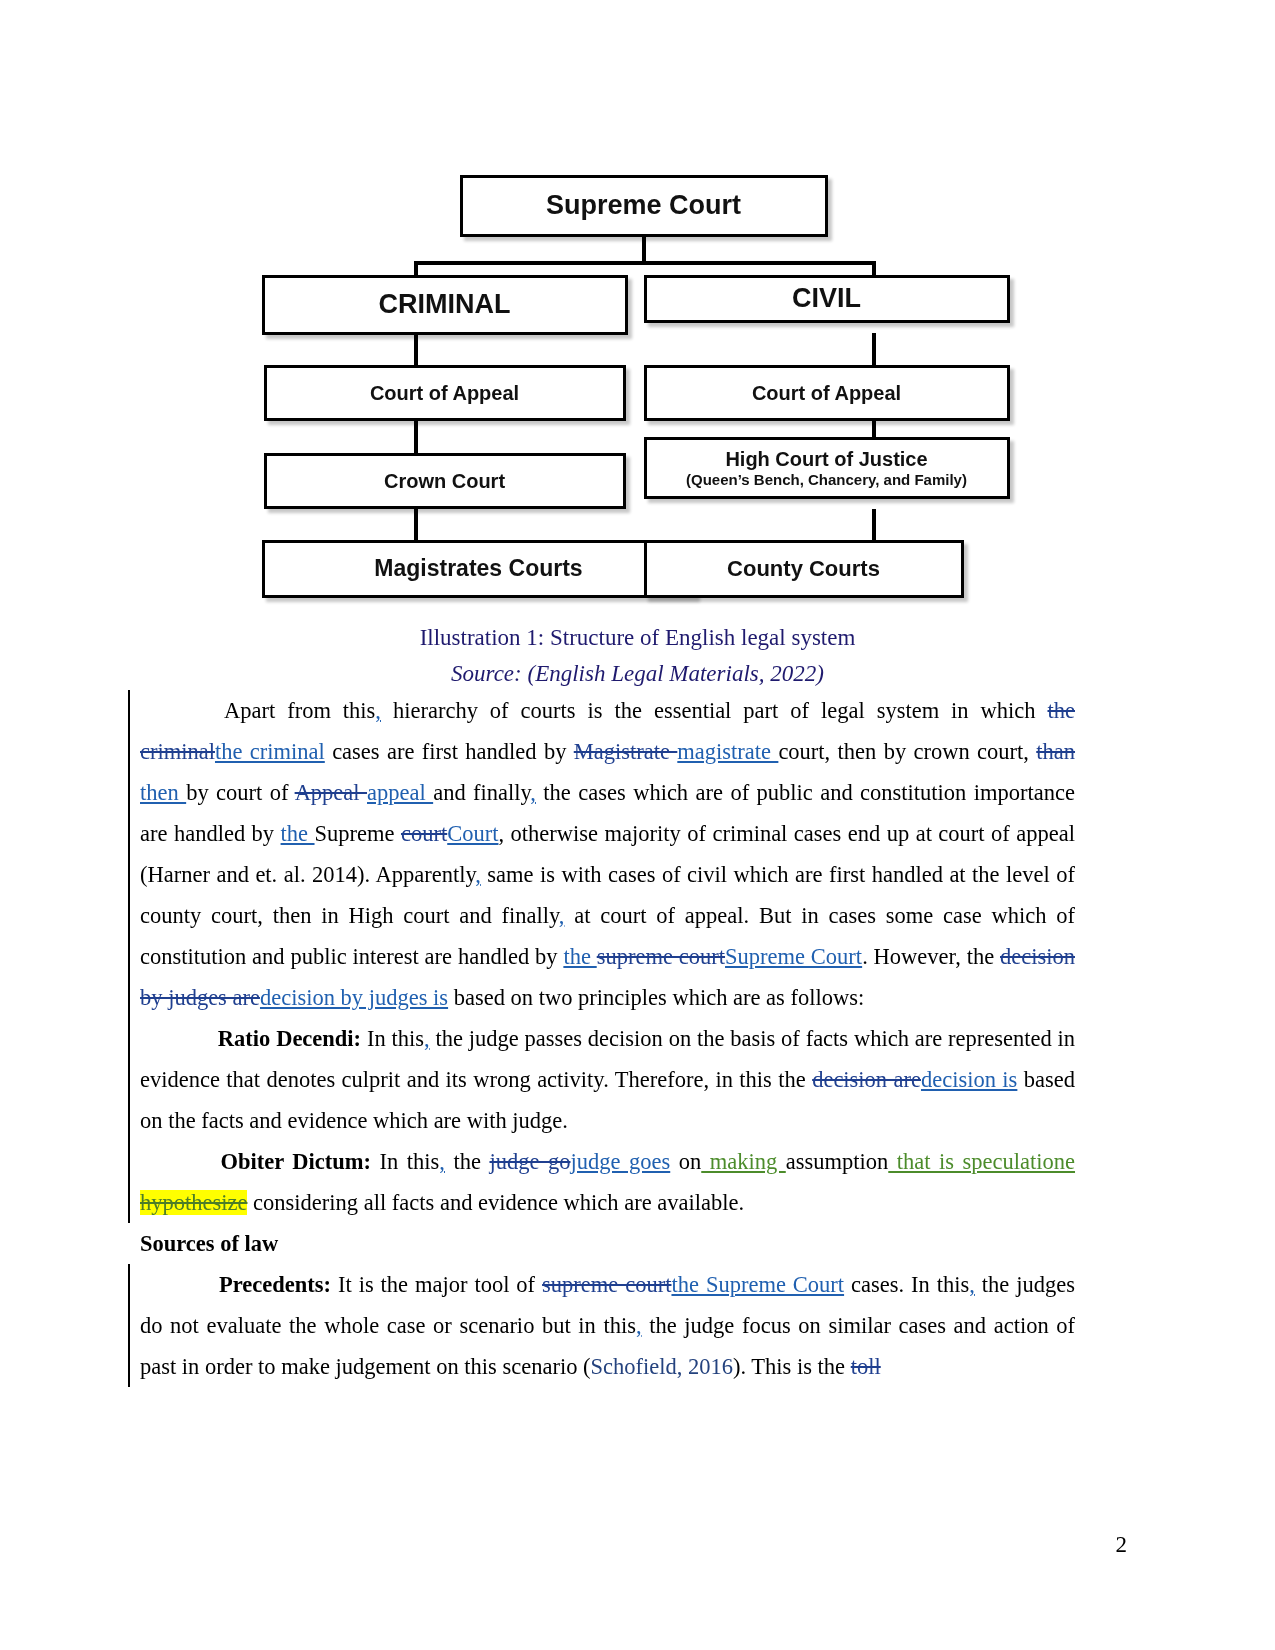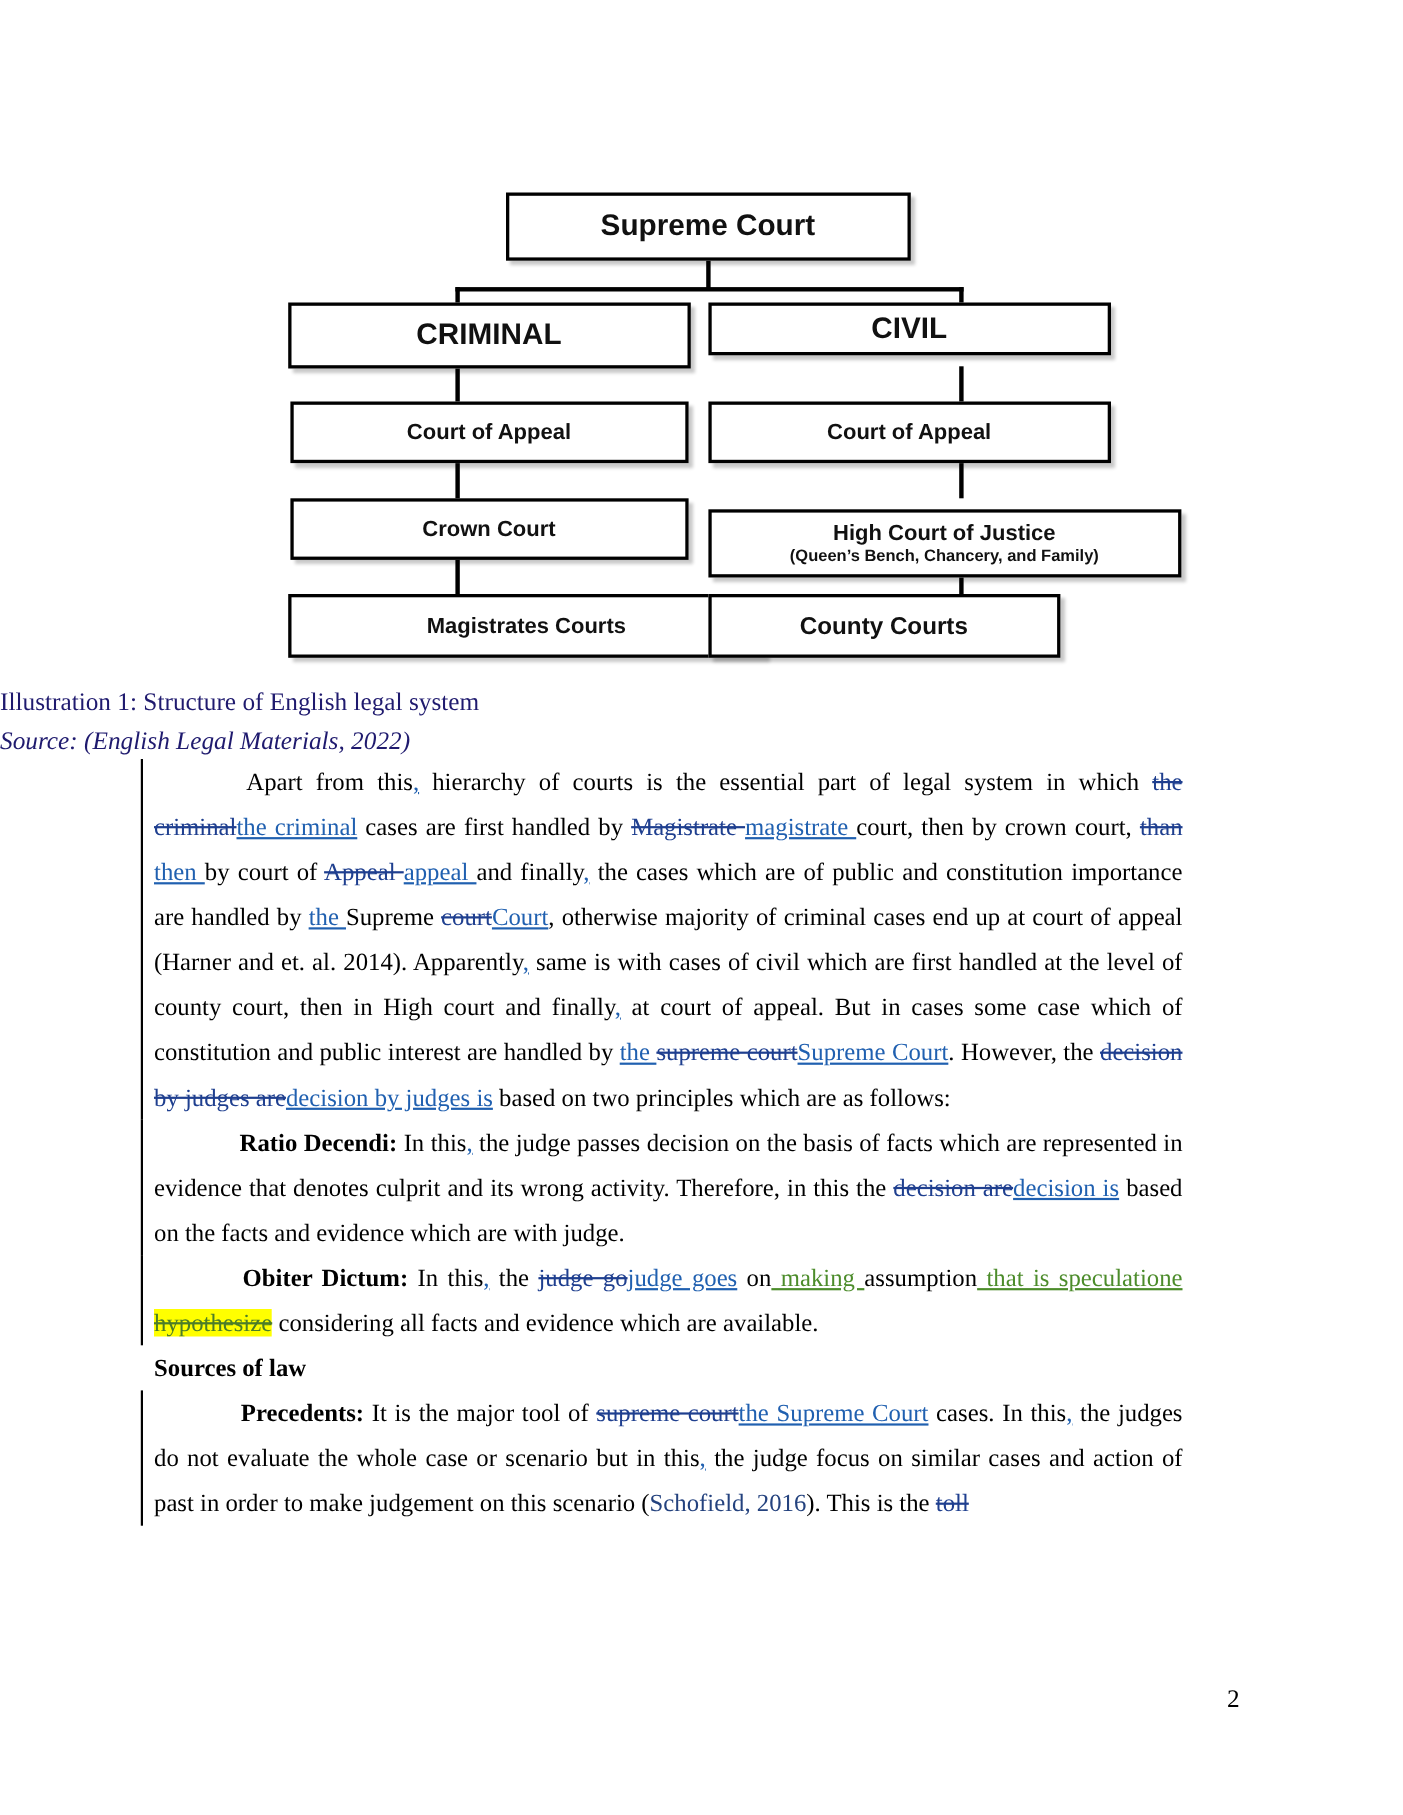--- a/index.html
+++ b/index.html
@@ -63,42 +63,43 @@
     z-index: 1;
   }
 
   
   #n-supreme { left: 202px; top: 10px;  width: 368px; height: 62px; font-size: 27px; }
   #n-criminal{ left: 4px;   top: 110px; width: 366px; height: 60px; font-size: 27px; }
   #n-civil   { left: 386px; top: 110px; width: 366px; height: 48px; font-size: 27px; }
   #n-coa-l   { left: 6px;   top: 200px; width: 362px; height: 56px; font-size: 20px; }
   #n-coa-r   { left: 386px; top: 200px; width: 366px; height: 56px; font-size: 20px; }
   #n-crown   { left: 6px;   top: 288px; width: 362px; height: 56px; font-size: 20px; text-align: right; }
-  #n-high    { left: 386px; top: 298px; width: 430px; height: 62px; font-size: 20px; }
-  #n-mags    { left: 4px;   top: 375px; width: 434px; height: 58px; font-size: 20px; }
+  #n-high    { left: 386px; top: 272px; width: 366px; height: 62px; font-size: 20px; }
+  #n-mags    { left: 4px;   top: 375px; width: 434px; height: 58px; font-size: 23px; }
   #n-county  { left: 386px; top: 375px; width: 320px; height: 58px; font-size: 22px; }
 
   
   .c-sup-down   { left: 384px; top: 70px;  width: 4px;  height: 28px; }
   .c-hbar       { left: 156px; top: 96px;  width: 462px;height: 4px;  }
   .c-left-dn    { left: 156px; top: 96px;  width: 4px;  height: 18px; }
   .c-right-dn   { left: 614px; top: 96px;  width: 4px;  height: 18px; }
   .c-l1         { left: 156px; top: 168px; width: 4px;  height: 36px; }
   .c-r1         { left: 614px; top: 168px; width: 4px;  height: 36px; }
   .c-l2         { left: 156px; top: 254px; width: 4px;  height: 36px; }
   .c-r2         { left: 614px; top: 254px; width: 4px;  height: 34px; }
   .c-l3         { left: 156px; top: 342px; width: 4px;  height: 36px; }
   .c-r3         { left: 614px; top: 344px; width: 4px;  height: 34px; }
 
   
   .caption-block {
     position: absolute;
     left: 0;
     top: 620px;
     width: 1275px;
+    text-align: center;
     color: #1f1a6e;
     font-size: 23px;
     line-height: 1.55;
   }
   .caption-src {
     font-style: italic;
   }
 
   
   .body-text {

